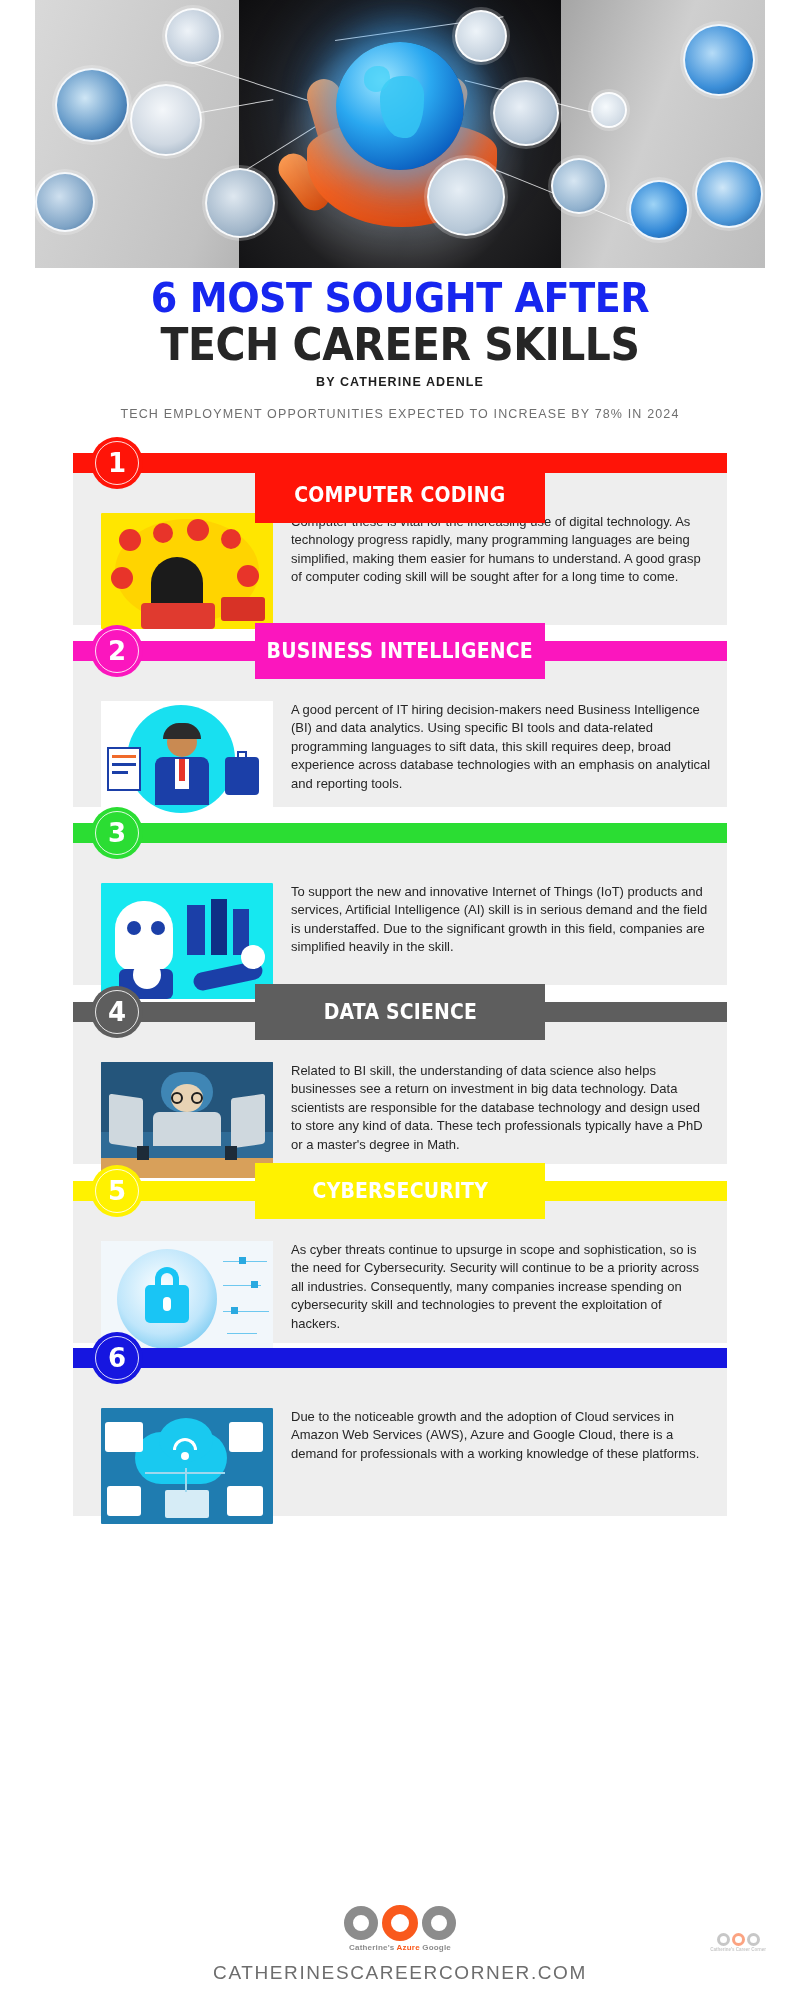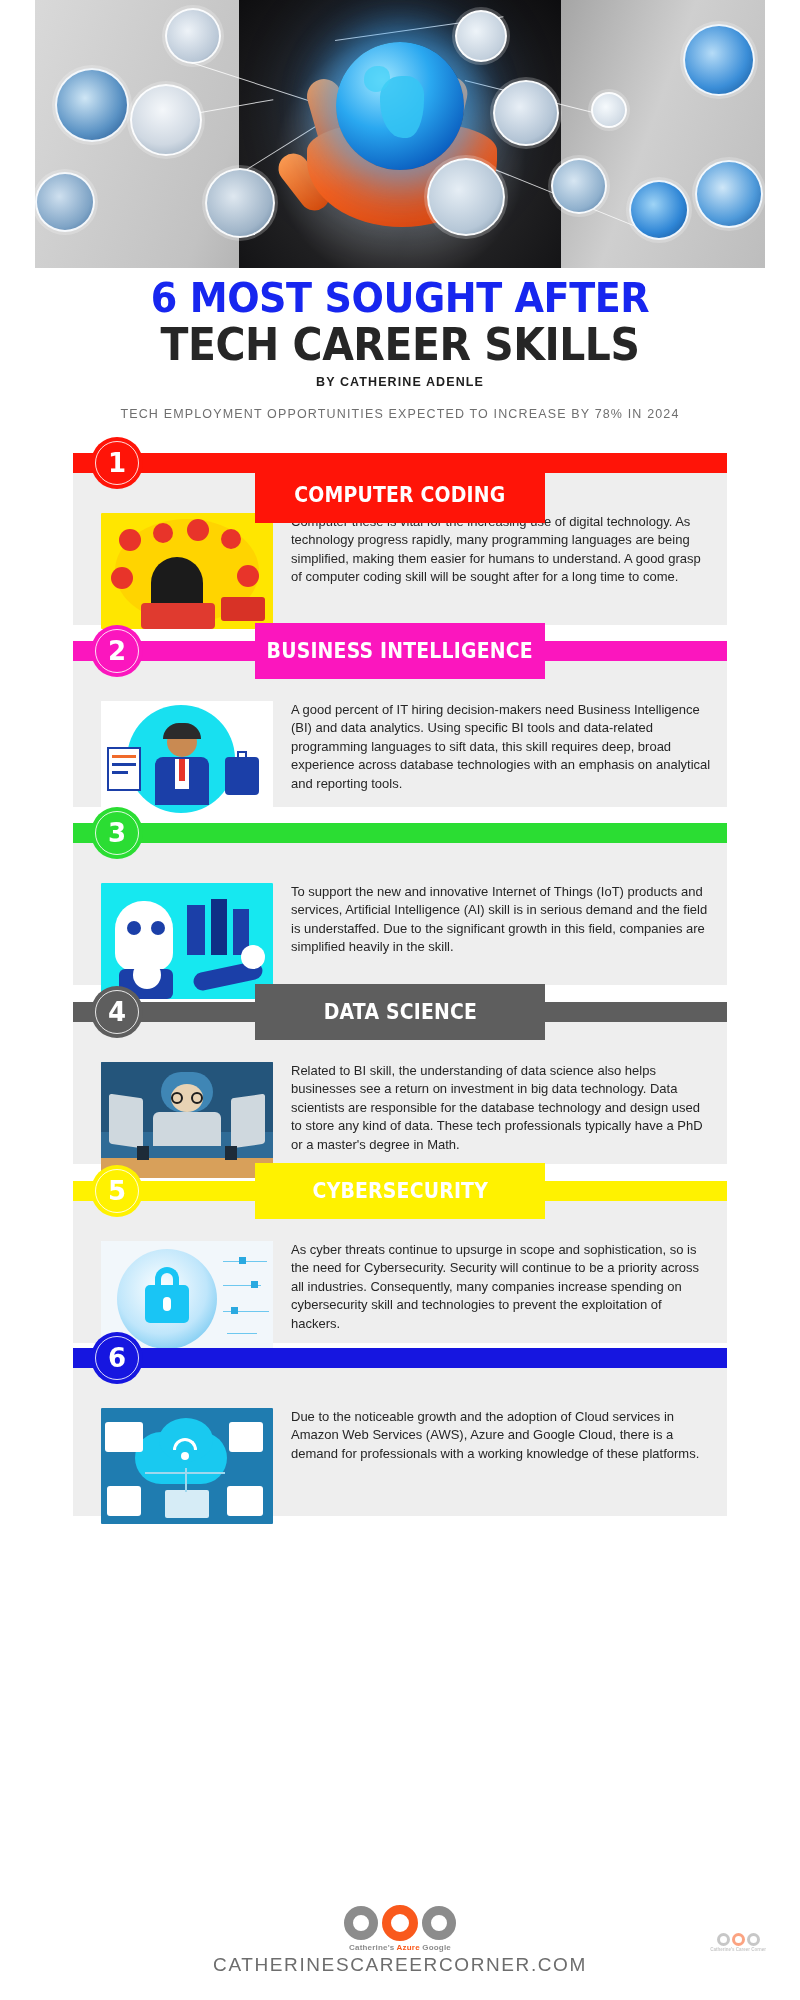--- a/index.html
+++ b/index.html
@@ -148,21 +148,21 @@
   .ring {
     width: 34px; height: 34px; border-radius: 50%; border: 9px solid #8c8c8c;
   }
   .ring.orange { border-color: #f9591c; width: 36px; height: 36px; }
   .logo-cap {
     font-size: 8px; font-weight: bold; color: #8c8c8c; margin-top: 2px;
     letter-spacing: 0.2px;
   }
   .logo-cap .o { color: #f9591c; }
   .site {
-    margin-top: 2px; font-size: 19px; color: #6d6d6d; letter-spacing: 1.6px;
+    margin-top: 10px; font-size: 19px; color: #6d6d6d; letter-spacing: 1.6px;
   }
   .mini-logo { position: absolute; right: 34px; top: 28px; text-align: center; opacity: 0.55; }
   .mini-row { display: flex; gap: 2px; justify-content: center; }
   .mini-ring { width: 13px; height: 13px; border-radius: 50%; border: 3.5px solid #9a9a9a; }
   .mini-ring.orange { border-color: #f9591c; }
   .mini-cap { font-size: 4.5px; font-weight: bold; color: #9a9a9a; margin-top: 1px; }
 </style>
 </head>
 <body>
 

